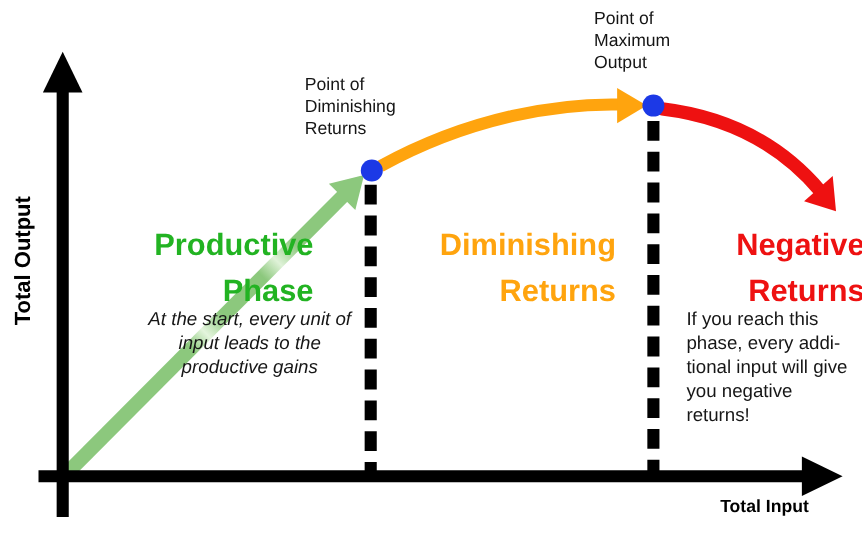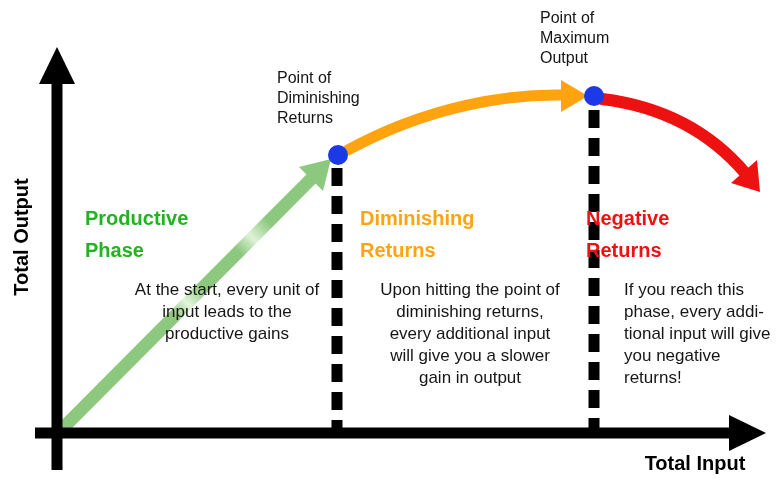--- a/index.html
+++ b/index.html
@@ -9,31 +9,31 @@
   }
   .canvas svg{position:absolute;left:0;top:0;}
   .txt{position:absolute;white-space:pre-line;color:#111;}
   .y-axis-label{
     top:226px;left:-41px;width:124px;height:22px;text-align:center;
     font-size:20px;font-weight:bold;color:#000;
     transform:rotate(-90deg);
   }
   .x-axis-label{
     top:452px;left:615px;width:160px;text-align:center;
-    font-size:20px;font-weight:bold;color:#000;
+    font-size:16px;font-weight:bold;color:#000;
   }
   .point-label{font-size:16px;line-height:20px;color:#151515;}
   .point1{top:68px;left:277px;width:120px;}
   .point2{top:8px;left:540px;width:130px;}
-  .phase-title{font-size:20px;font-weight:bold;line-height:32px;text-align:left;}
+  .phase-title{font-size:28px;font-weight:bold;line-height:42px;text-align:right;}
   .phase1-title{top:202px;left:85px;width:200px;color:#22B322;}
   .phase2-title{top:202px;left:360px;width:200px;color:#FFA40E;}
   .phase3-title{top:202px;left:586px;width:200px;color:#EE1111;}
   .phase-desc{font-size:17px;line-height:22px;text-align:center;color:#161616;}
-  .phase1-desc{top:279px;left:97px;width:260px;}
+  .phase1-desc{top:279px;left:97px;width:260px;font-style:italic;}
   .phase2-desc{top:279px;left:355px;width:230px;}
   .phase3-desc{top:279px;left:624px;width:178px;text-align:left;}
 </style>
 </head>
 <body>
 
 <div class="canvas">
 
   <svg width="784" height="490" viewBox="0 0 784 490" aria-hidden="true">
     <defs>
@@ -85,25 +85,20 @@
   <div class="txt phase-title phase1-title">Productive
 Phase</div>
 
   <div class="txt phase-desc phase1-desc">At the start, every unit of
 input leads to the
 productive gains</div>
 
   <div class="txt phase-title phase2-title">Diminishing
 Returns</div>
 
-  <div class="txt phase-desc phase2-desc">Upon hitting the point of
-diminishing returns,
-every additional input
-will give you a slower
-gain in output</div>
 
   <div class="txt phase-title phase3-title">Negative
 Returns</div>
 
   <div class="txt phase-desc phase3-desc">If you reach this
 phase, every addi-
 tional input will give
 you negative
 returns!</div>
 

